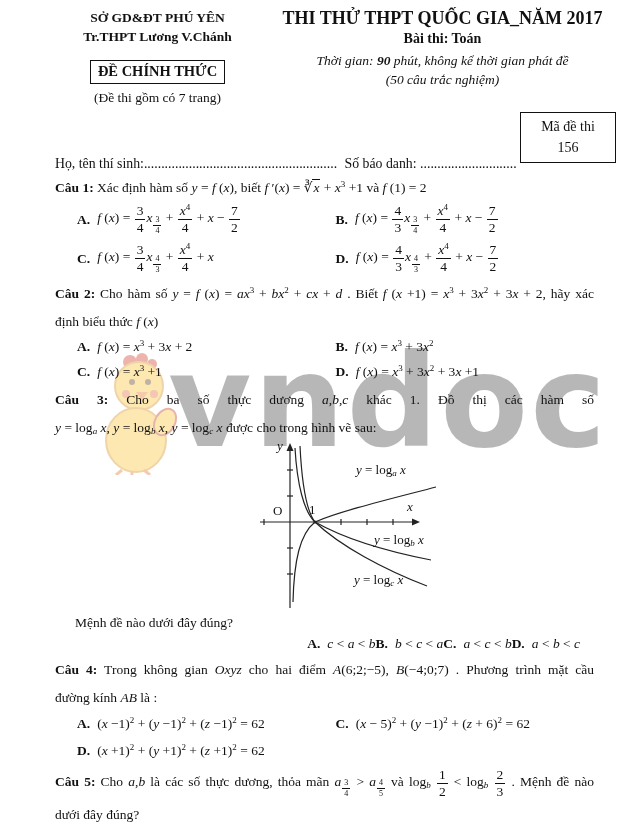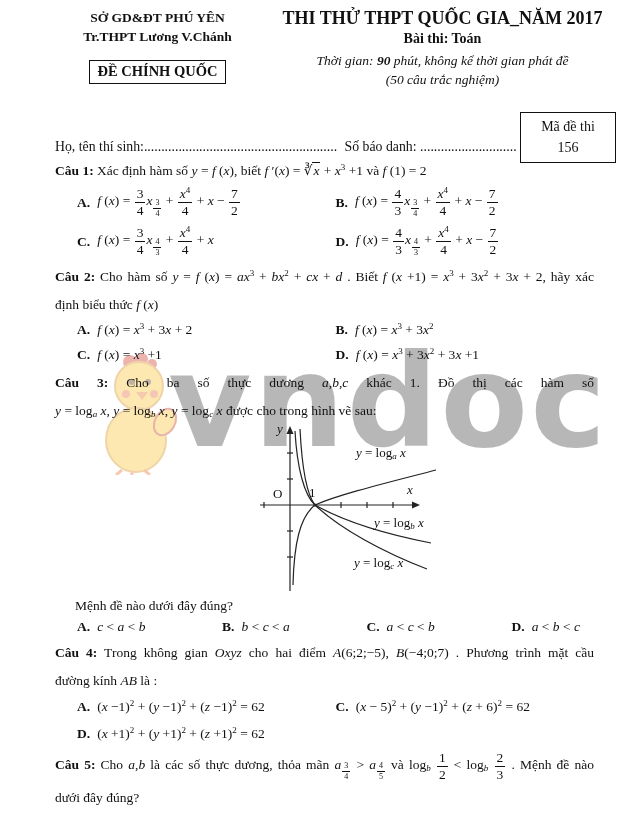--- a/index.html
+++ b/index.html
@@ -33,21 +33,21 @@
   
   .q{margin:0 46px 0 55px;font-size:13.5px;}
   .stem{line-height:24px;margin-top:4px;}
   .just{text-align:justify;text-align-last:justify;}
   .stem b,.opt b{font-weight:bold;}
   .m i{font-style:italic;}
   .opt b{margin-right:7px;}
   .opts2{display:grid;grid-template-columns:1fr 1fr;padding-left:22px;}
   .opts2 .opt{line-height:25px;}
   .tall .opt{height:39px;display:flex;align-items:center;}
-  .opts4{display:flex;padding-left:22px;padding-right:14px;justify-content:space-between;line-height:21px;}
+  .opts4{display:flex;padding-left:22px;padding-right:14px;justify-content:flex-end;line-height:21px;}
   .prompt{line-height:21px;margin-left:20px;margin-top:2px;}
   .sph .opt{line-height:27px;}
 
   
   sup{font-size:9px;vertical-align:5px;line-height:0;}
   sub{font-size:9px;vertical-align:-2px;line-height:0;}
   .fr{display:inline-flex;flex-direction:column;align-items:center;vertical-align:middle;
       line-height:1.02;margin:0 1px;text-align:center;}
   .fn{border-bottom:1px solid #111;padding:0 2px 1px;}
   .fd{padding:1px 2px 0;}
@@ -89,22 +89,23 @@
     <path d="M30 120 l-6 5 M40 121 l0 4 M52 120 l6 5" stroke="#e8762c" stroke-width="3" fill="none"></path>
   </svg>
 
   <div class="content">
 
     <div class="hdr">
       <div class="hdr-left">
         <div class="h-org">SỞ GD&amp;ĐT PHÚ YÊN</div>
         <div class="h-org">Tr.THPT Lương V.Chánh</div>
         <div class="stampwrap">
-          <span class="stamp">ĐỀ CHÍNH QUỐC</span>
+          <span class="stamp">ĐỀ CHÍNH THỨC</span>
         </div>
+        <div class="pages">(Đề thi gồm có 7 trang)</div>
       </div>
       <div class="hdr-right">
         <div class="h-title">THI THỬ THPT QUỐC GIA_NĂM 2017</div>
         <div class="h-subject">Bài thi: Toán</div>
         <div class="h-time">Thời gian: <b>90</b> phút, không kể thời gian phát đề</div>
         <div class="h-format">(50 câu trắc nghiệm)</div>
       </div>
     </div>
 
     <div class="code-box">

